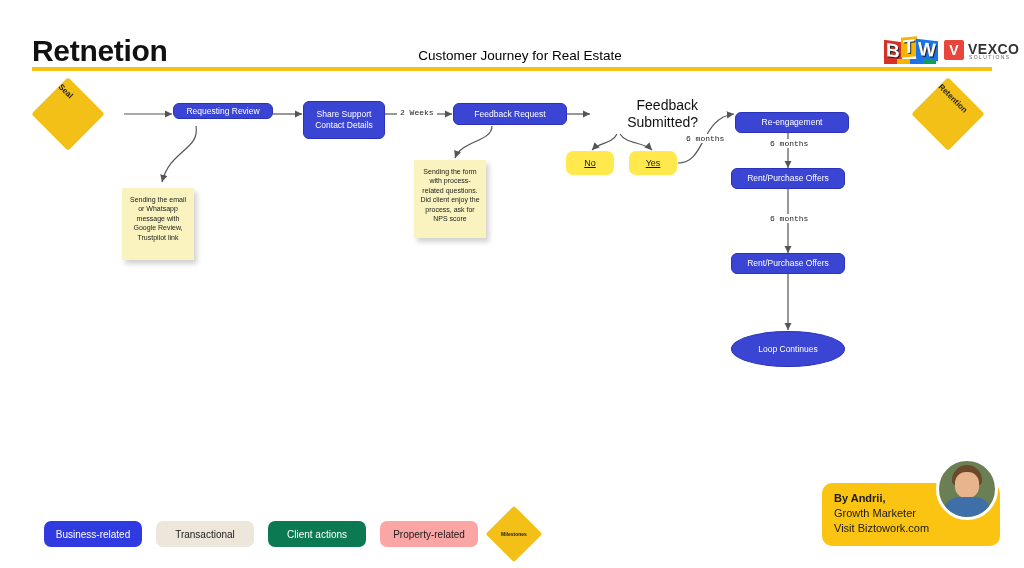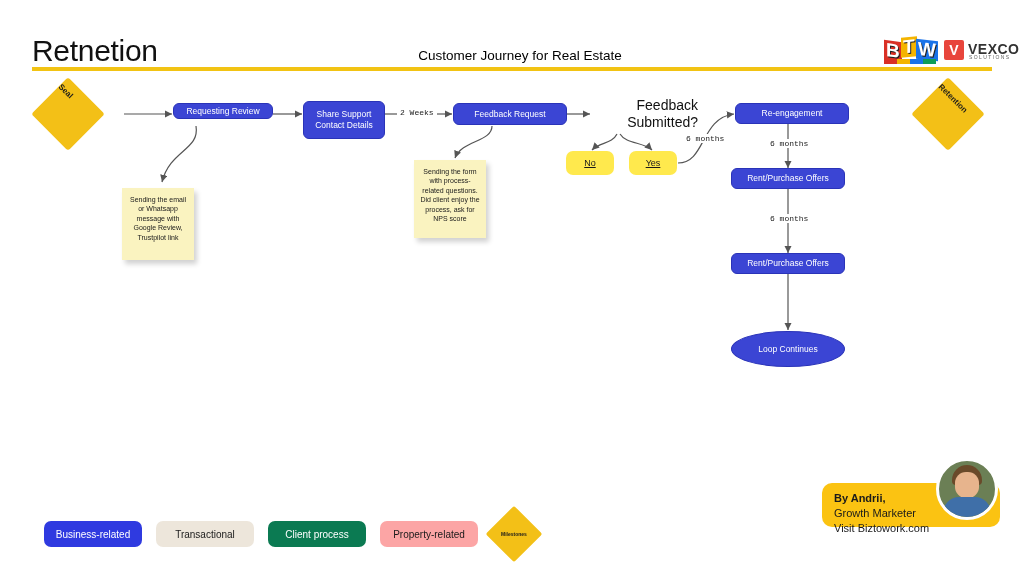--- a/index.html
+++ b/index.html
@@ -6,21 +6,21 @@
   body{
     width:1024px;height:568px;background:#ffffff;
     font-family:"Liberation Sans", sans-serif;
     overflow:hidden;position:relative;
   }
   #canvas{position:absolute;inset:0;}
   .abs{position:absolute;box-sizing:border-box;}
 
   
   #page-title{
-    left:32px;top:34px;font-size:30px;font-weight:normal;color:#111;
+    left:32px;top:34px;font-size:30px;font-weight:bold;color:#111;
     letter-spacing:-0.3px;
   }
   #subtitle{
     left:350px;top:48px;width:340px;text-align:center;
     font-size:13.5px;color:#000000;
   }
   #header-rule{
     left:32px;top:67px;width:960px;height:4px;background:#F2C313;
   }
   
@@ -78,21 +78,21 @@
   .chip-client{background:#0B7A52;color:#fff;}
   .chip-property{background:#fca5a5;color:#1a1a1a;}
   .chip-milestone{
     width:40px;height:40px;background:#F3C017;transform:rotate(45deg);
     display:flex;align-items:center;justify-content:center;border-radius:2px;
   }
   .chip-milestone span{transform:rotate(-45deg);font-size:5px;font-weight:bold;color:#1a1a1a;}
 
   
   #author-card{
-    left:822px;top:483px;width:178px;height:44px;background:#FBC312;
+    left:822px;top:483px;width:178px;height:63px;background:#FBC312;
     border-radius:10px;padding:8px 12px;
   }
   #author-card .l{font-size:11px;color:#1a1a1a;line-height:15px;}
   #author-card .l.bold{font-weight:bold;}
   #avatar{
     left:936px;top:458px;width:62px;height:62px;border-radius:50%;
     overflow:hidden;border:3px solid #ffffff;background:#6b7f55;
   }
   #avatar .hair{position:absolute;left:13px;top:4px;width:30px;height:20px;border-radius:15px 15px 4px 4px;background:#6a4a2a;}
   #avatar .face{position:absolute;left:16px;top:11px;width:24px;height:26px;border-radius:11px;background:#e7b48d;}
@@ -181,21 +181,21 @@
   <div class="abs ybox" style="left:566px;top:151px;width:48px;height:24px;">
     <span>No</span>
   </div>
 
   <div class="abs ybox" style="left:629px;top:151px;width:48px;height:24px;">
     <span>Yes</span>
   </div>
 
   <div class="abs edge-label" style="left:684px;top:134px;">6 months</div>
 
-  <div class="abs node" style="left:735px;top:103px;width:114px;height:21px;align-items:center;">
+  <div class="abs node" style="left:735px;top:112px;width:114px;height:21px;align-items:center;">
     <span>Re-engagement</span>
   </div>
 
   <div class="abs edge-label" style="left:768px;top:139px;">6 months</div>
 
   <div class="abs node" style="left:731px;top:168px;width:114px;height:21px;">
     <span>Rent/Purchase Offers</span>
   </div>
 
   <div class="abs edge-label" style="left:768px;top:214px;">6 months</div>
@@ -216,21 +216,21 @@
 
   <div class="abs note" style="left:414px;top:160px;width:72px;height:78px;">Sending the form with process-related questions. Did client enjoy the process, ask for NPS score</div>
 
   <div class="abs legend-chip chip-transactional" style="left:156px;top:521px;width:98px;">
     <span>Transactional</span>
   </div>
   <div class="abs legend-chip chip-business" style="left:44px;top:521px;width:98px;">
     <span>Business-related</span>
   </div>
   <div class="abs legend-chip chip-client" style="left:268px;top:521px;width:98px;">
-    <span>Client process</span>
+    <span>Client actions</span>
   </div>
   <div class="abs legend-chip chip-property" style="left:380px;top:521px;width:98px;">
     <span>Property-related</span>
   </div>
   <div class="abs chip-milestone" style="left:494px;top:514px;">
     <span>Milestones</span>
   </div>
 
   <div class="abs" id="author-card">
     <div class="l bold">By Andrii,</div>

